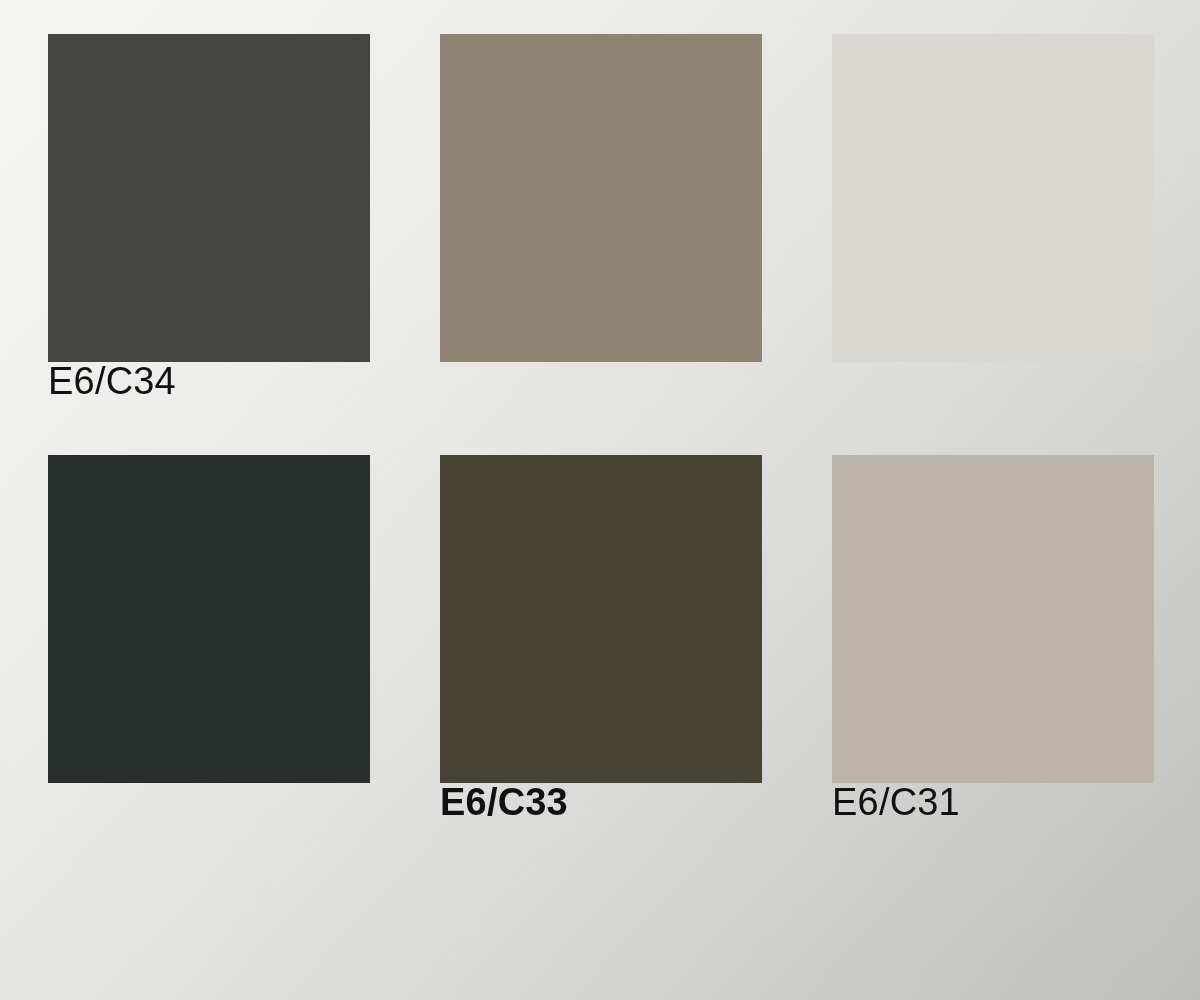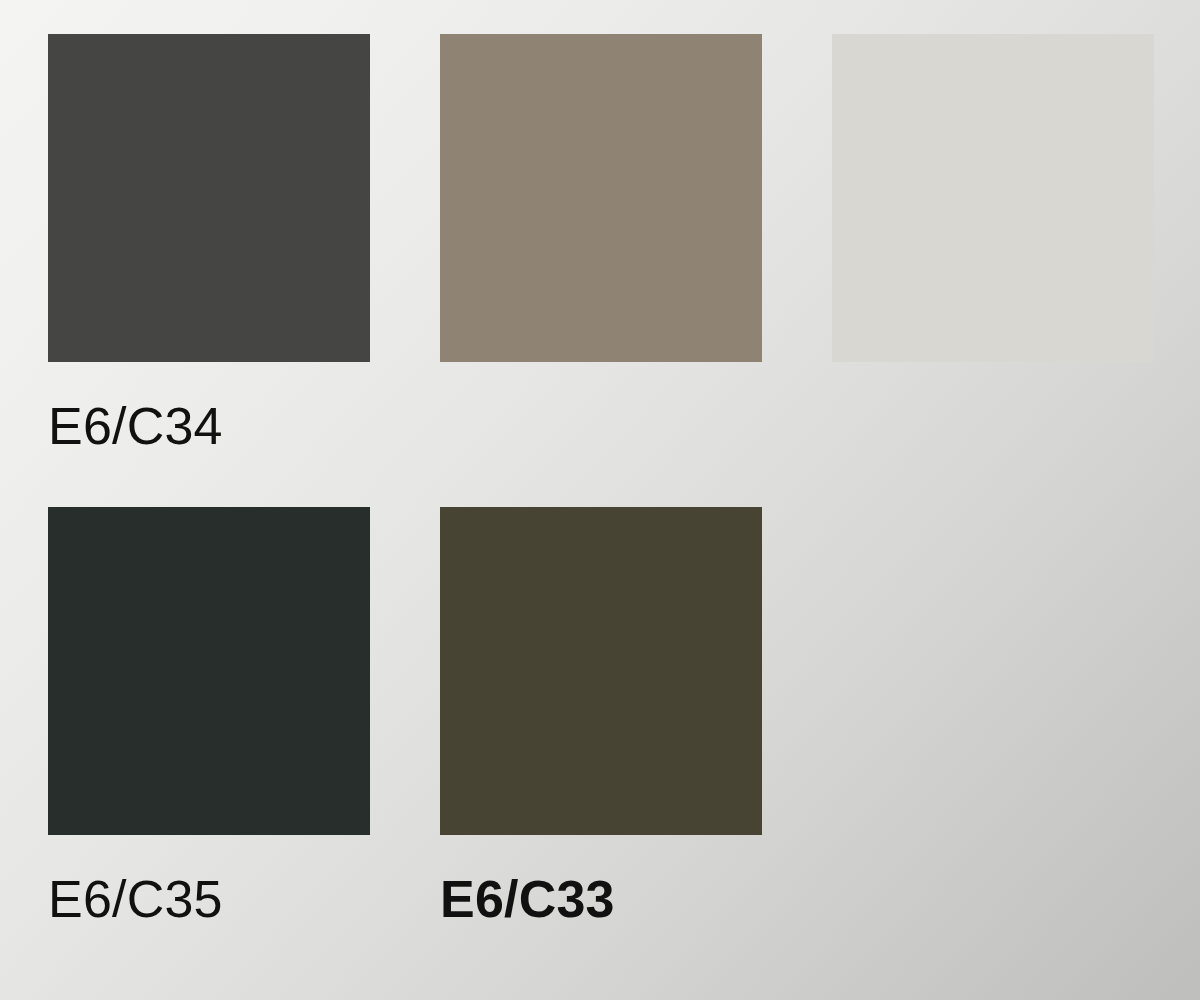--- a/index.html
+++ b/index.html
@@ -50,22 +50,21 @@
   }
 
   .swatch-chip {
     width: 322px;
     height: 328px;
     display: block;
   }
 
   .swatch-label {
     display: block;
-    margin-top: 38px;
-    font-size: 52px;
+    font-size: 38px;
     line-height: 1.0;
     letter-spacing: 0.2px;
     color: #111111;
     white-space: nowrap;
     font-weight: 400;
   }
 </style>
 </head>
 <body>
 
@@ -80,23 +79,26 @@
     <div class="swatch-cell">
       <span class="swatch-chip" style="background-color: rgb(143, 131, 115);"></span>
     </div>
 
     <div class="swatch-cell">
       <span class="swatch-chip" style="background-color: rgb(216, 215, 210);"></span>
     </div>
 
     <div class="swatch-cell">
       <span class="swatch-chip" style="background-color: rgb(39, 46, 44);"></span>
-      <span class="swatch-label" style="color: rgb(17, 17, 17);">E6/C35</span>
     </div>
 
     <div class="swatch-cell">
       <span class="swatch-chip" style="background-color: rgb(71, 68, 52);"></span>
       <span class="swatch-label" style="color: rgb(17, 17, 17); font-weight: bold;">E6/C33</span>
     </div>
 
+    <div class="swatch-cell">
+      <span class="swatch-chip" style="background-color: rgb(188, 180, 169);"></span>
+      <span class="swatch-label" style="color: rgb(17, 17, 17);">E6/C31</span>
+    </div>
 
   </div>
 </div>
 
 </body></html>

